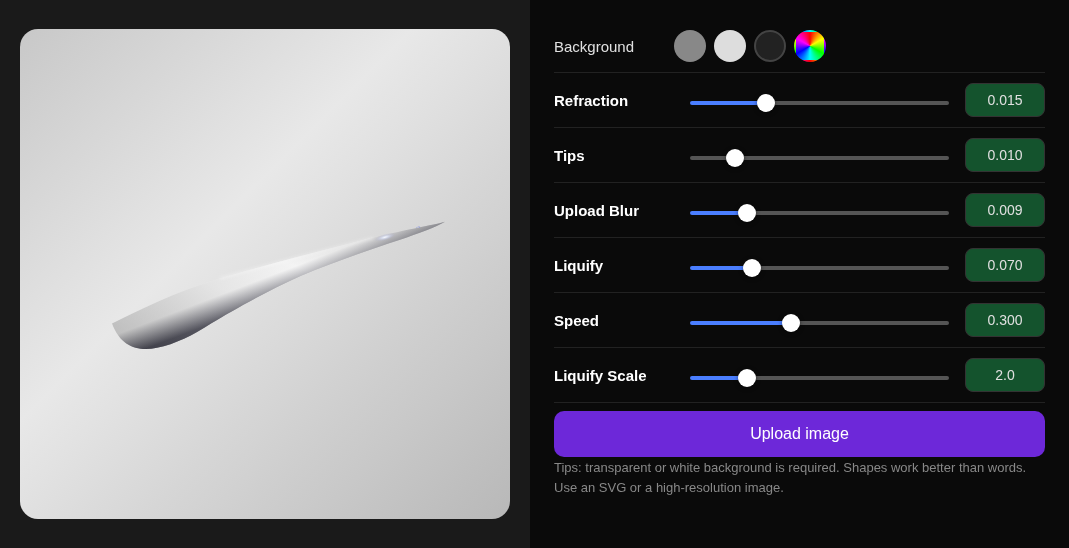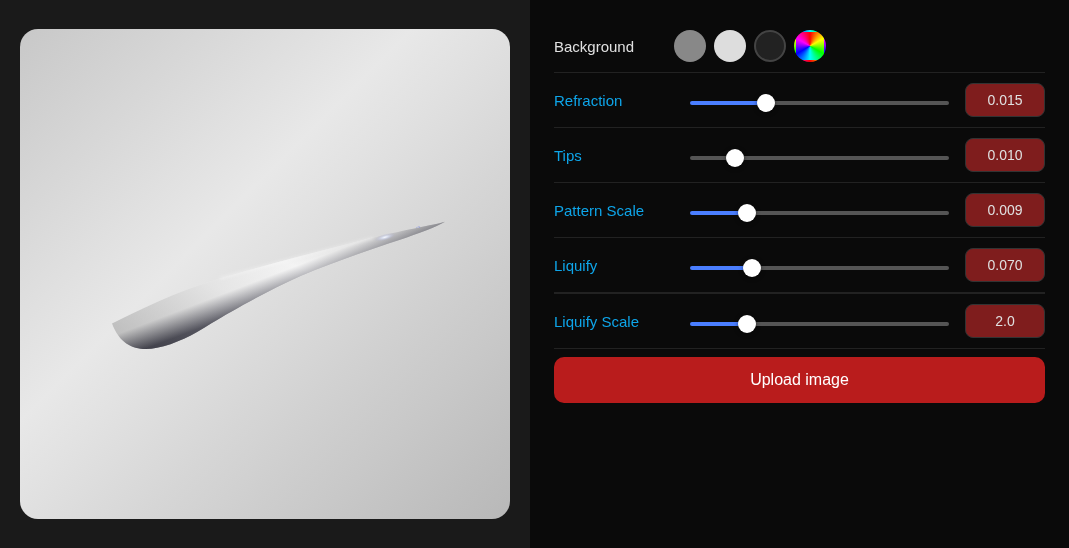--- a/index.html
+++ b/index.html
@@ -58,25 +58,25 @@
     }
 
     .control-row {
       display: flex;
       align-items: center;
       padding: 10px 0;
       gap: 16px;
     }
 
     .control-label {
-      color: #0ea5e9;
+      color: #ffffff;
       font-size: 15px;
       width: 120px;
       min-width: 120px;
-      font-weight: 400;
+      font-weight: 700;
     }
 
     
     .bg-row {
       display: flex;
       align-items: center;
       padding: 10px 0;
     }
 
     .bg-label {
@@ -160,34 +160,34 @@
       border-radius: 50%;
       background: #fff;
       cursor: pointer;
       border: none;
       box-shadow: 0 1px 4px rgba(0,0,0,0.5);
     }
 
     .value-box {
       width: 80px;
       min-width: 80px;
-      background: #7f1d1d;
+      background: #14532d;
       border: 1px solid #333;
       border-radius: 8px;
       color: #e0e0e0;
       font-size: 14px;
       text-align: center;
       padding: 8px 4px;
     }
 
     
     .upload-btn {
       width: 100%;
       padding: 14px;
-      background: #b91c1c;
+      background: #6d28d9;
       border: none;
       border-radius: 10px;
       color: #fff;
       font-size: 16px;
       font-weight: 500;
       cursor: pointer;
       margin-top: 8px;
       margin-bottom: 1px;
     }
 
@@ -298,48 +298,56 @@
     <span class="control-label">Tips</span>
     <div class="slider-wrapper">
       <input type="range" class="default-slider" style="background: linear-gradient(to right, rgb(85, 85, 85) 0%, rgb(85, 85, 85) 100%);" min="0" max="100" value="15">
     </div>
     <div class="value-box">0.010</div>
   </div>
 
   <hr class="divider">
 
   <div class="control-row">
-    <span class="control-label">Pattern Scale</span>
+    <span class="control-label">Upload Blur</span>
     <div class="slider-wrapper">
       <input type="range" class="blue-slider" style="--pct: 20%; background: linear-gradient(to right, rgb(74, 126, 255) 0%, rgb(74, 126, 255) 20%, rgb(85, 85, 85) 20%, rgb(85, 85, 85) 100%);" min="0" max="100" value="20">
     </div>
     <div class="value-box">0.009</div>
   </div>
 
   <hr class="divider">
 
   <div class="control-row">
     <span class="control-label">Liquify</span>
     <div class="slider-wrapper">
       <input type="range" class="blue-slider" style="--pct: 22%; background: linear-gradient(to right, rgb(74, 126, 255) 0%, rgb(74, 126, 255) 22%, rgb(85, 85, 85) 22%, rgb(85, 85, 85) 100%);" min="0" max="100" value="22">
     </div>
     <div class="value-box">0.070</div>
   </div>
 
   <hr class="divider">
 
+  <div class="control-row">
+    <span class="control-label">Speed</span>
+    <div class="slider-wrapper">
+      <input type="range" class="blue-slider" style="--pct: 38%; background: linear-gradient(to right, rgb(74, 126, 255) 0%, rgb(74, 126, 255) 38%, rgb(85, 85, 85) 38%, rgb(85, 85, 85) 100%);" min="0" max="100" value="38">
+    </div>
+    <div class="value-box">0.300</div>
+  </div>
 
   <hr class="divider">
 
   <div class="control-row">
     <span class="control-label">Liquify Scale</span>
     <div class="slider-wrapper">
       <input type="range" class="blue-slider" style="--pct: 20%; background: linear-gradient(to right, rgb(74, 126, 255) 0%, rgb(74, 126, 255) 20%, rgb(85, 85, 85) 20%, rgb(85, 85, 85) 100%);" min="0" max="100" value="20">
     </div>
     <div class="value-box">2.0</div>
   </div>
 
   <hr class="divider">
 
   <button class="upload-btn">Upload image</button>
 
+  <p class="tips-text">Tips: transparent or white background is required. Shapes work better than words. Use an SVG or a high-resolution image.</p>
 
 </div>
 
 </body></html>

